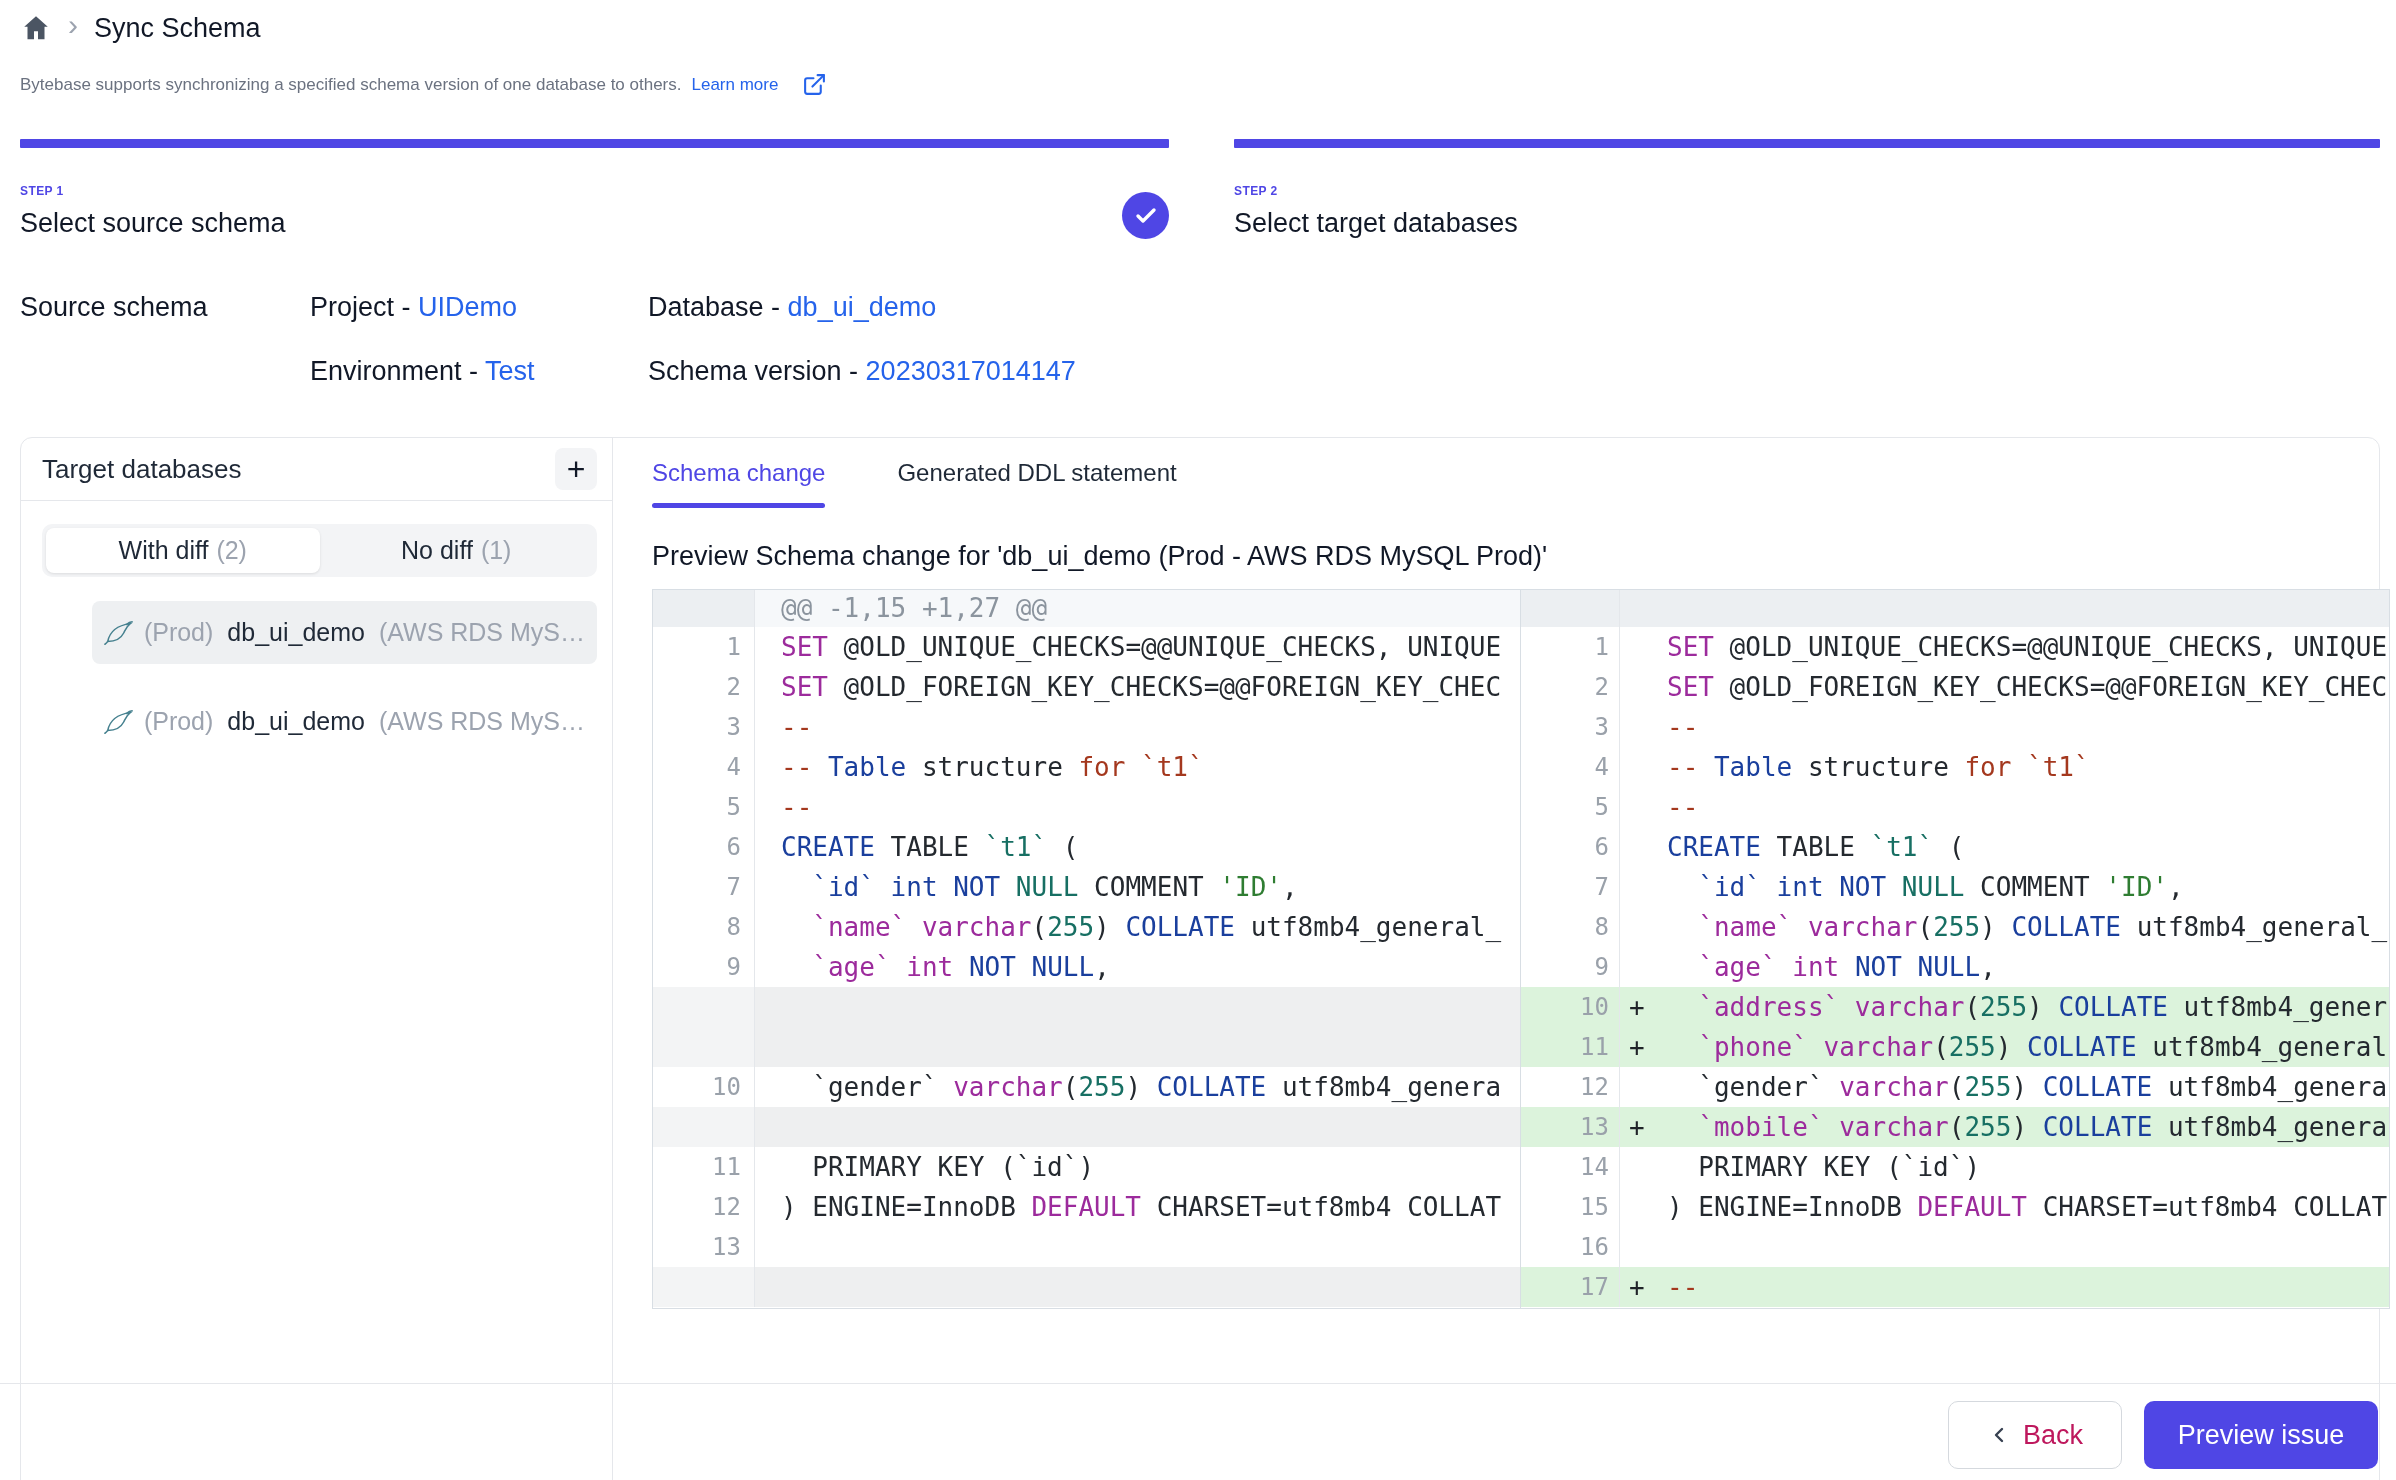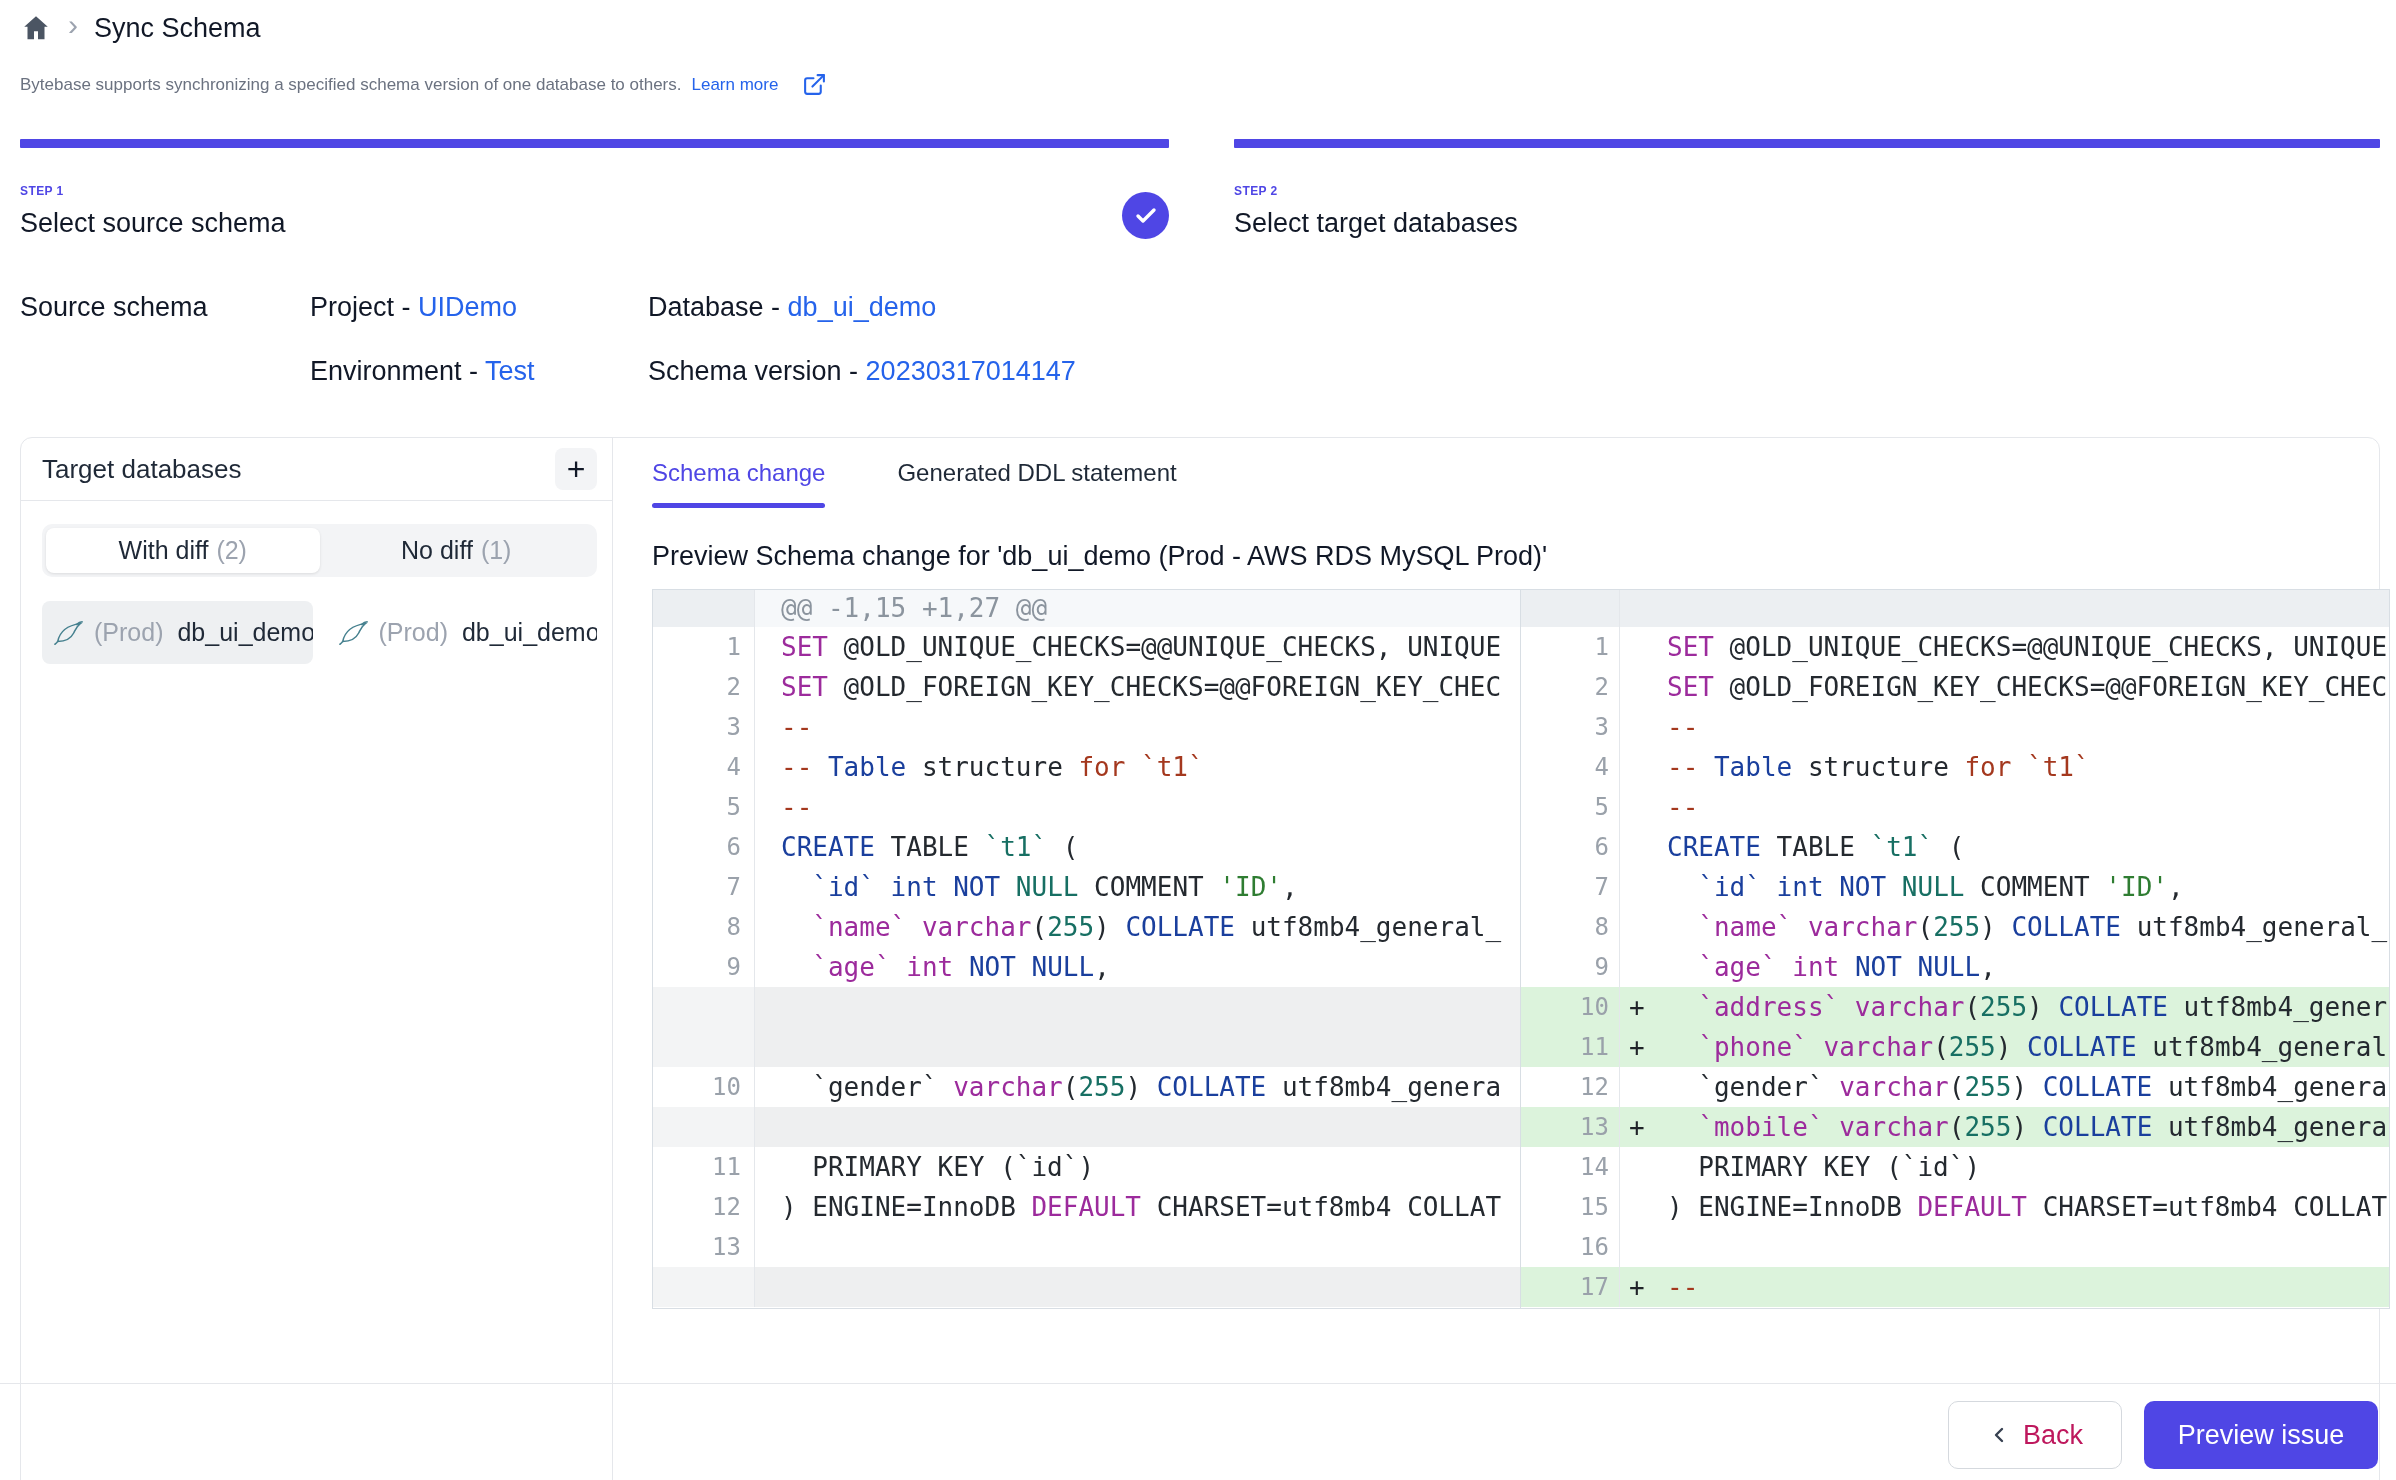--- a/index.html
+++ b/index.html
@@ -48,21 +48,21 @@
   .left-panel{position:absolute; left:0; top:0; bottom:0; width:592px; border-right:1px solid var(--border);}
   .tp-header{height:63px; border-bottom:1px solid var(--border); display:flex; align-items:center; padding:0 15px 0 21px;}
   .tp-title{flex:1; font-size:26px; font-weight:500; color:#1f2937;}
   .plus-btn{width:42px; height:42px; border-radius:8px; background:#f3f4f6; border:none; font-size:32px; font-weight:300;
     color:#111827; display:flex; align-items:center; justify-content:center; cursor:pointer; line-height:1;}
   .toggle{margin:23px 15px 0 21px; height:53px; background:#f3f4f6; border-radius:10px; padding:4px; display:flex;}
   .toggle-seg{flex:1; display:flex; align-items:center; justify-content:center; gap:8px; font-size:25px;
     border-radius:8px; color:#1f2937; cursor:pointer;}
   .toggle-seg.active{background:#fff; box-shadow:0 1px 3px rgba(0,0,0,.10);}
   .toggle-count{color:#9ca3af;}
-  .db-list{margin:24px 15px 0 21px; display:flex; flex-direction:row; gap:14px;align-items:flex-end;}
+  .db-list{margin:24px 15px 0 21px; display:flex; flex-direction:column; gap:26px;align-items:flex-end;}
   .db-item{height:63px; border-radius:8px; display:flex; align-items:center; padding:0 12px; gap:10px;
     font-size:25px; white-space:nowrap; overflow:hidden; cursor:pointer;}
   .db-item.selected{background:#eef0f2;}
   .db-item .muted{color:#9ca3af;}
   .db-item .db-name{color:#1f2937; font-weight:500; margin:0 4px;}
   .dolphin{flex:0 0 30px; height:30px;}
 
   
   .right-panel{position:absolute; left:593px; right:0; top:0; bottom:0;}
   .tabs{height:70px; display:flex; align-items:stretch; gap:72px; padding-left:38px;}

